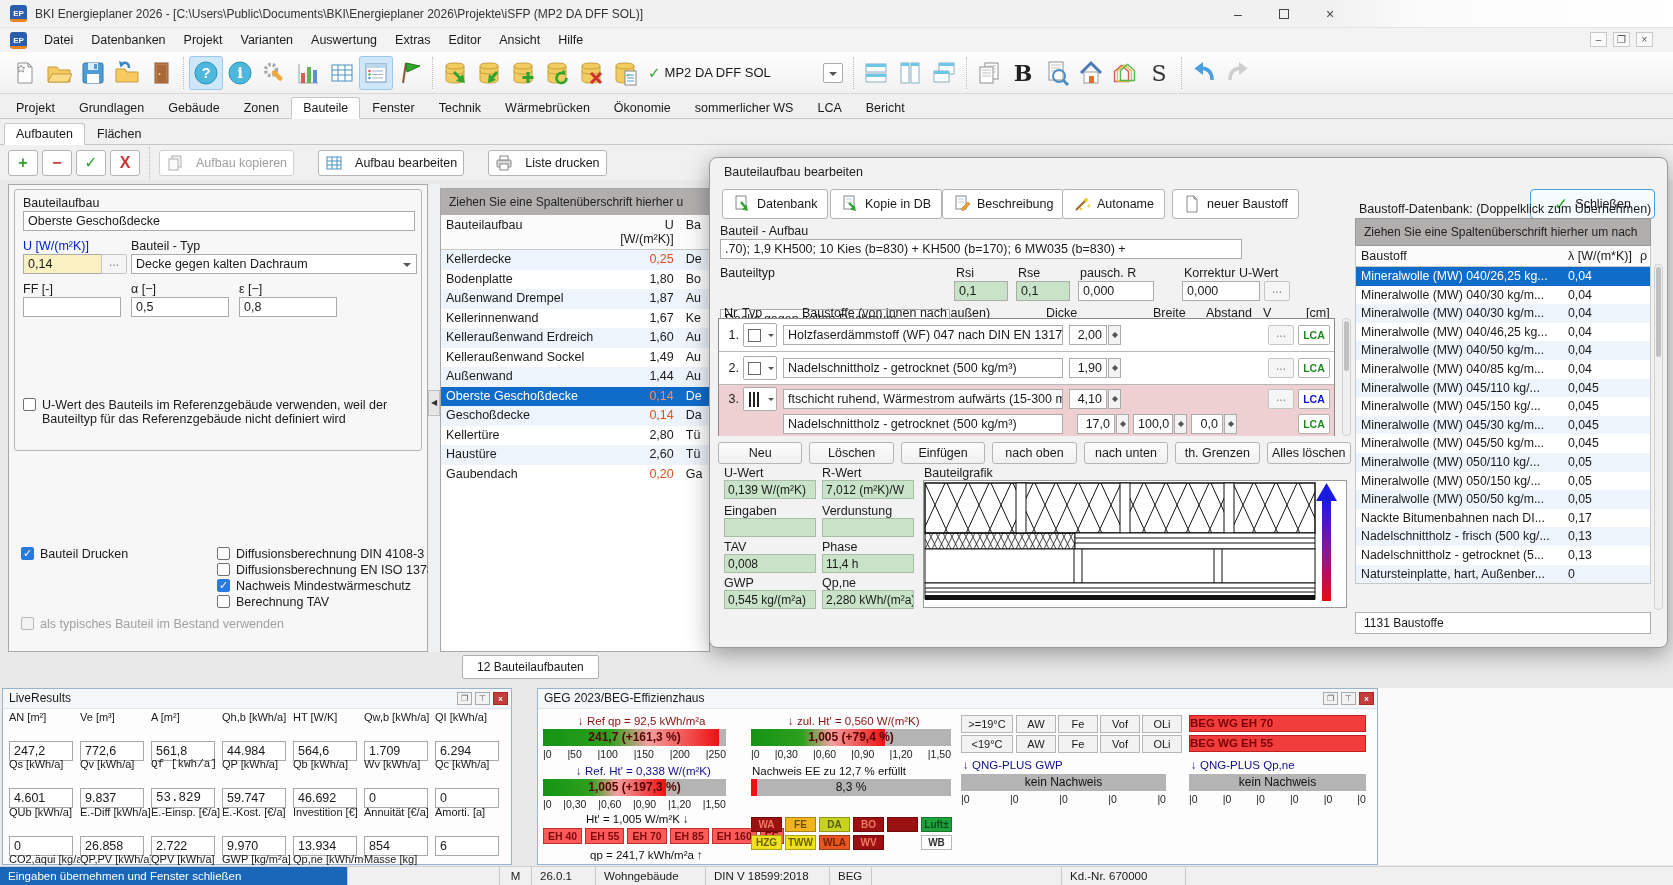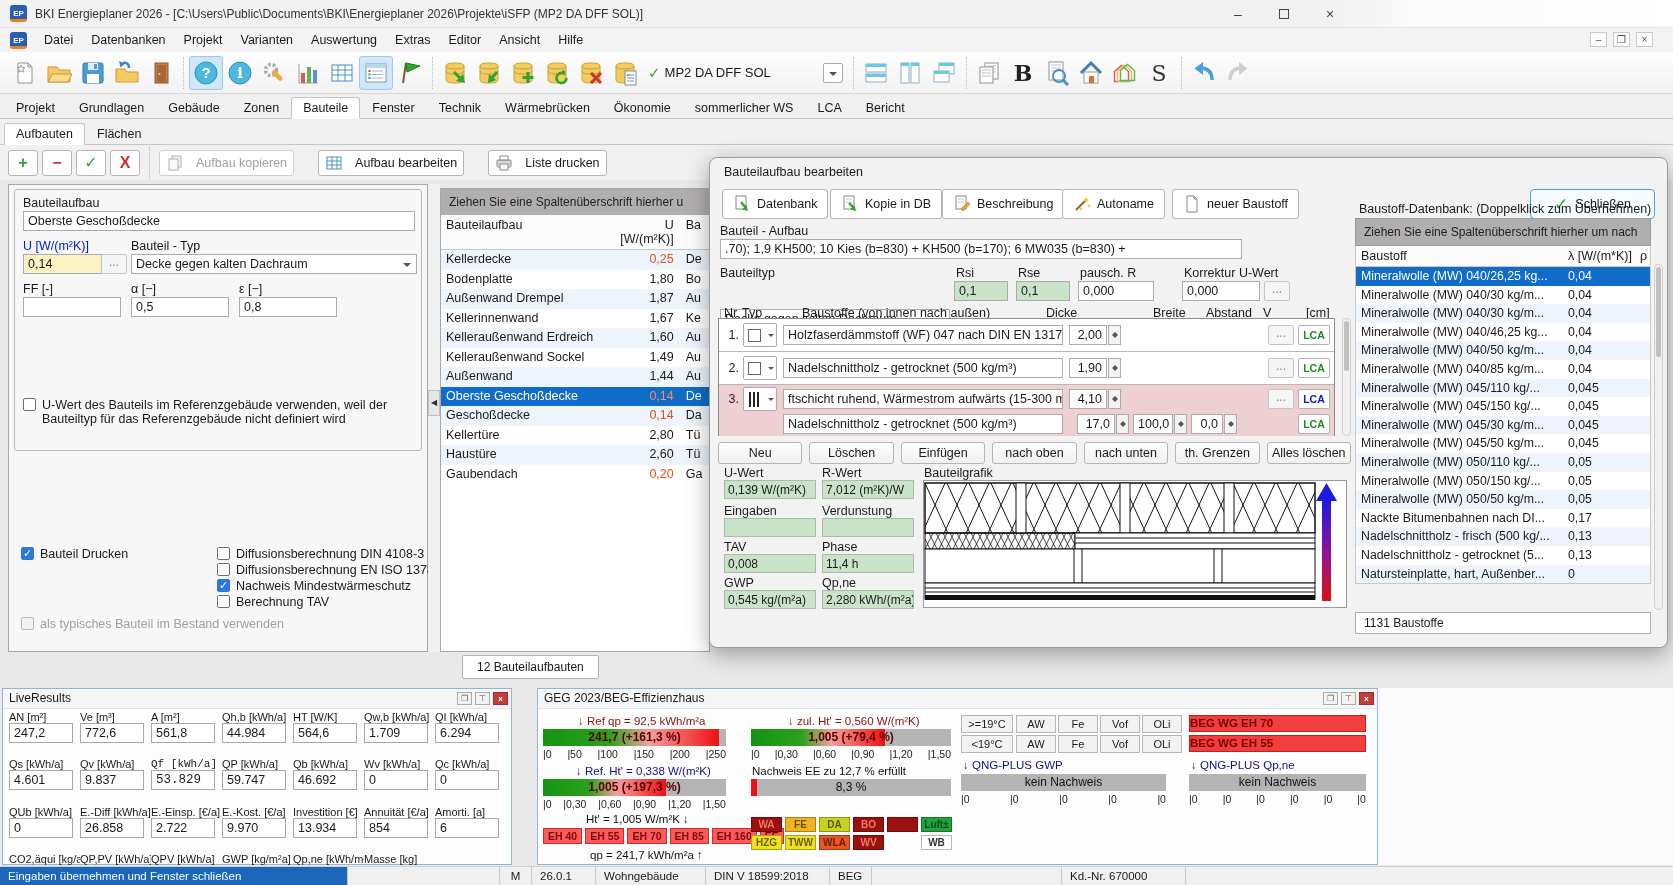--- a/index.html
+++ b/index.html
@@ -125,21 +125,21 @@
 .panel{position:absolute;top:688px;height:177px;background:#fdfdfd;border:1px solid #96b4d2}
 #live{left:2px;width:510px}
 #geg{left:537px;width:841px}
 .ptitle{height:20px;background:#f4f6f8;border-bottom:1px solid #dde4ea;line-height:19px;padding-left:6px;font-size:12px;position:relative}
 .pticons{position:absolute;right:3px;top:3px;display:flex;gap:3px}
 .pico{width:15px;height:13px;border:1px solid #aaa;background:#f2f2f2;font-size:8px;text-align:center;line-height:11px;color:#555}
 .pico.close{background:#c43c3c;color:#fff;border-color:#a52a2a;font-weight:bold}
 #livegrid{position:absolute;left:2px;top:20px;right:2px}
 .lcell{position:absolute;width:71px}
 .lcell .l{font-size:11px;white-space:nowrap;overflow:hidden;display:block}
-.lcell .v{display:block;width:64px;height:20px;line-height:18px;background:#fff;border:1px solid #a8a8a8;padding-left:4px;font-size:12.5px;margin-top:0}
+.lcell .v{display:block;width:64px;height:20px;line-height:18px;background:#fff;border:1px solid #a8a8a8;padding-left:4px;font-size:12.5px;margin-top:18px}
 .ltail{position:absolute;font-size:11px;white-space:nowrap;overflow:hidden;width:71px}
 
 .glabel{position:absolute;font-size:11.5px;color:#8a1010;white-space:nowrap}
 .glabel.blu{color:#10108a}
 .glabel.blk{color:#111}
 .gauge{position:absolute;height:17px;background:#b4b4b4;font-size:12px}
 .gauge .fill{position:absolute;left:0;top:0;bottom:0;background:linear-gradient(to right,#149414 0,#2da01e 38%,#f2a0a0 60%,#ee1111 100%)}
 .gauge .txt{position:absolute;inset:0;text-align:center;line-height:17px;color:#5a0000;font-weight:bold;white-space:nowrap}
 .gauge .txt.blk{color:#111;font-weight:normal}
 .gauge .sliver{position:absolute;left:0;top:0;bottom:0;background:#ee1111}

